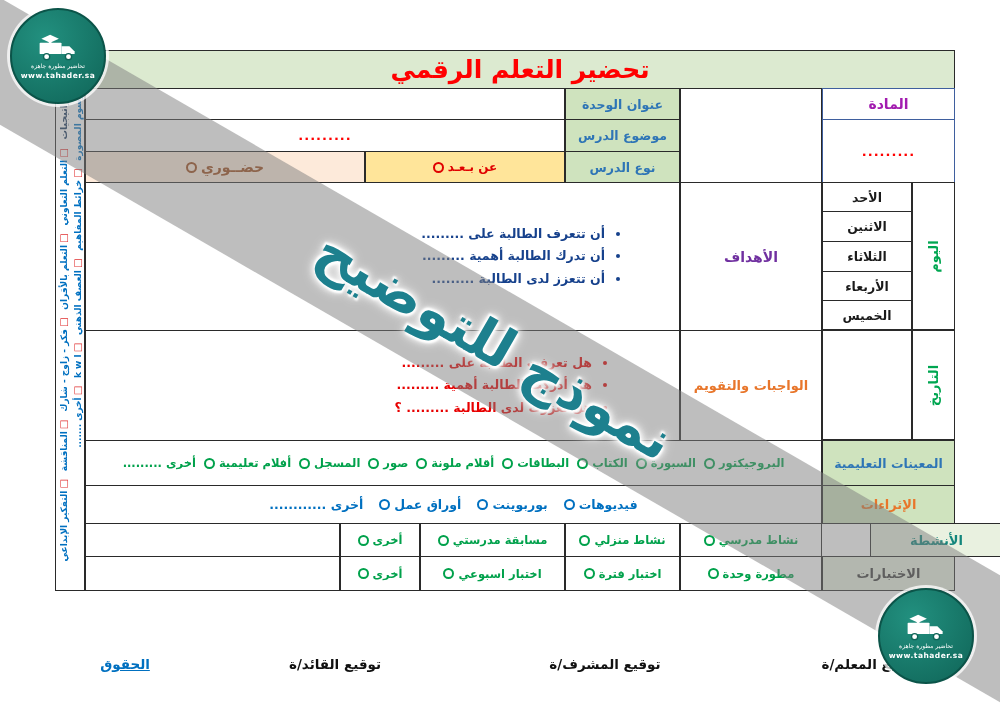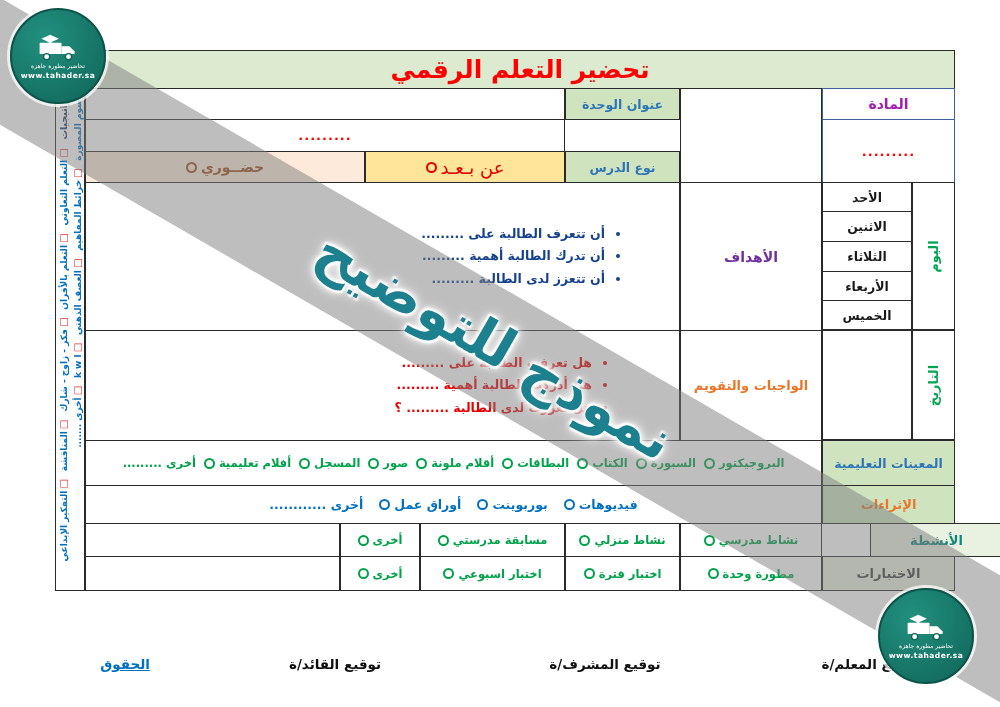--- a/index.html
+++ b/index.html
@@ -27,21 +27,21 @@
   .teal{color:#13867c;font-weight:bold;font-size:13px;}
   .dark{color:#3f3f3f;font-weight:bold;font-size:13px;}
   .blist{list-style:disc;margin:12px;padding-right:20px;font-weight:bold;font-size:12.5px;line-height:1.8;}
   .obj{color:#16418c;}
   .hw{color:#e80000;}
   .opt{display:inline-flex;align-items:center;gap:4px;white-space:nowrap;}
   .radio{display:inline-block;width:11px;height:11px;border:2px solid currentColor;border-radius:50%;flex:0 0 auto;}
   .optrow{display:flex;align-items:center;justify-content:center;gap:9px;white-space:nowrap;overflow:hidden;}
   .gtext{color:#00a14b;font-weight:bold;font-size:11.5px;}
   .btext{color:#0070c0;font-weight:bold;font-size:12.5px;}
-  .redtext{color:#e00000;font-weight:normal;font-size:18px;}
+  .redtext{color:#e00000;font-weight:bold;font-size:12px;}
   .maroontext{color:#9c4a1a;font-weight:bold;font-size:14px;letter-spacing:2px;}
   .strip-inner{transform:rotate(-90deg);}
   .strip-line{white-space:nowrap;font-size:9px;line-height:13px;direction:rtl;}
   .sitem{color:#0070c0;font-weight:bold;margin-left:5px;}
   .chk{color:#e03131;font-size:10px;margin-left:2px;}
   .chk::before{content:"\25A1";}
   .strip-label{color:#17365d;font-weight:bold;font-size:9.5px;margin-left:6px;}
   .sig{position:absolute;top:656px;font-weight:bold;font-size:13.5px;color:#111;text-align:center;}
   .rights{color:#0070c0;text-decoration:underline;}
   .wm-band{
@@ -125,20 +125,23 @@
       </div>
     </div>
   </div>
 
   <div class="cell green" style="left:565px;top:88px;width:115px;height:32px">
     <span class="lbl">عنوان الوحدة</span>
   </div>
   <div class="cell" style="left:85px;top:88px;width:480px;height:32px"></div>
   <div class="cell" style="left:680px;top:88px;width:142px;height:95px"></div>
 
+  <div class="cell green" style="left:565px;top:119px;width:115px;height:33px">
+    <span class="lbl">موضوع الدرس</span>
+  </div>
   <div class="cell" style="left:85px;top:119px;width:480px;height:33px">
     <span class="dots">.........</span>
   </div>
 
   <div class="cell green" style="left:565px;top:151px;width:115px;height:32px">
     <span class="lbl">نوع الدرس</span>
   </div>
   <div class="cell" style="left:365px;top:151px;width:200px;height:32px;background:#ffe59a">
     <span class="opt redtext">
         <span style="letter-spacing:2px">عن بـعـد</span>

